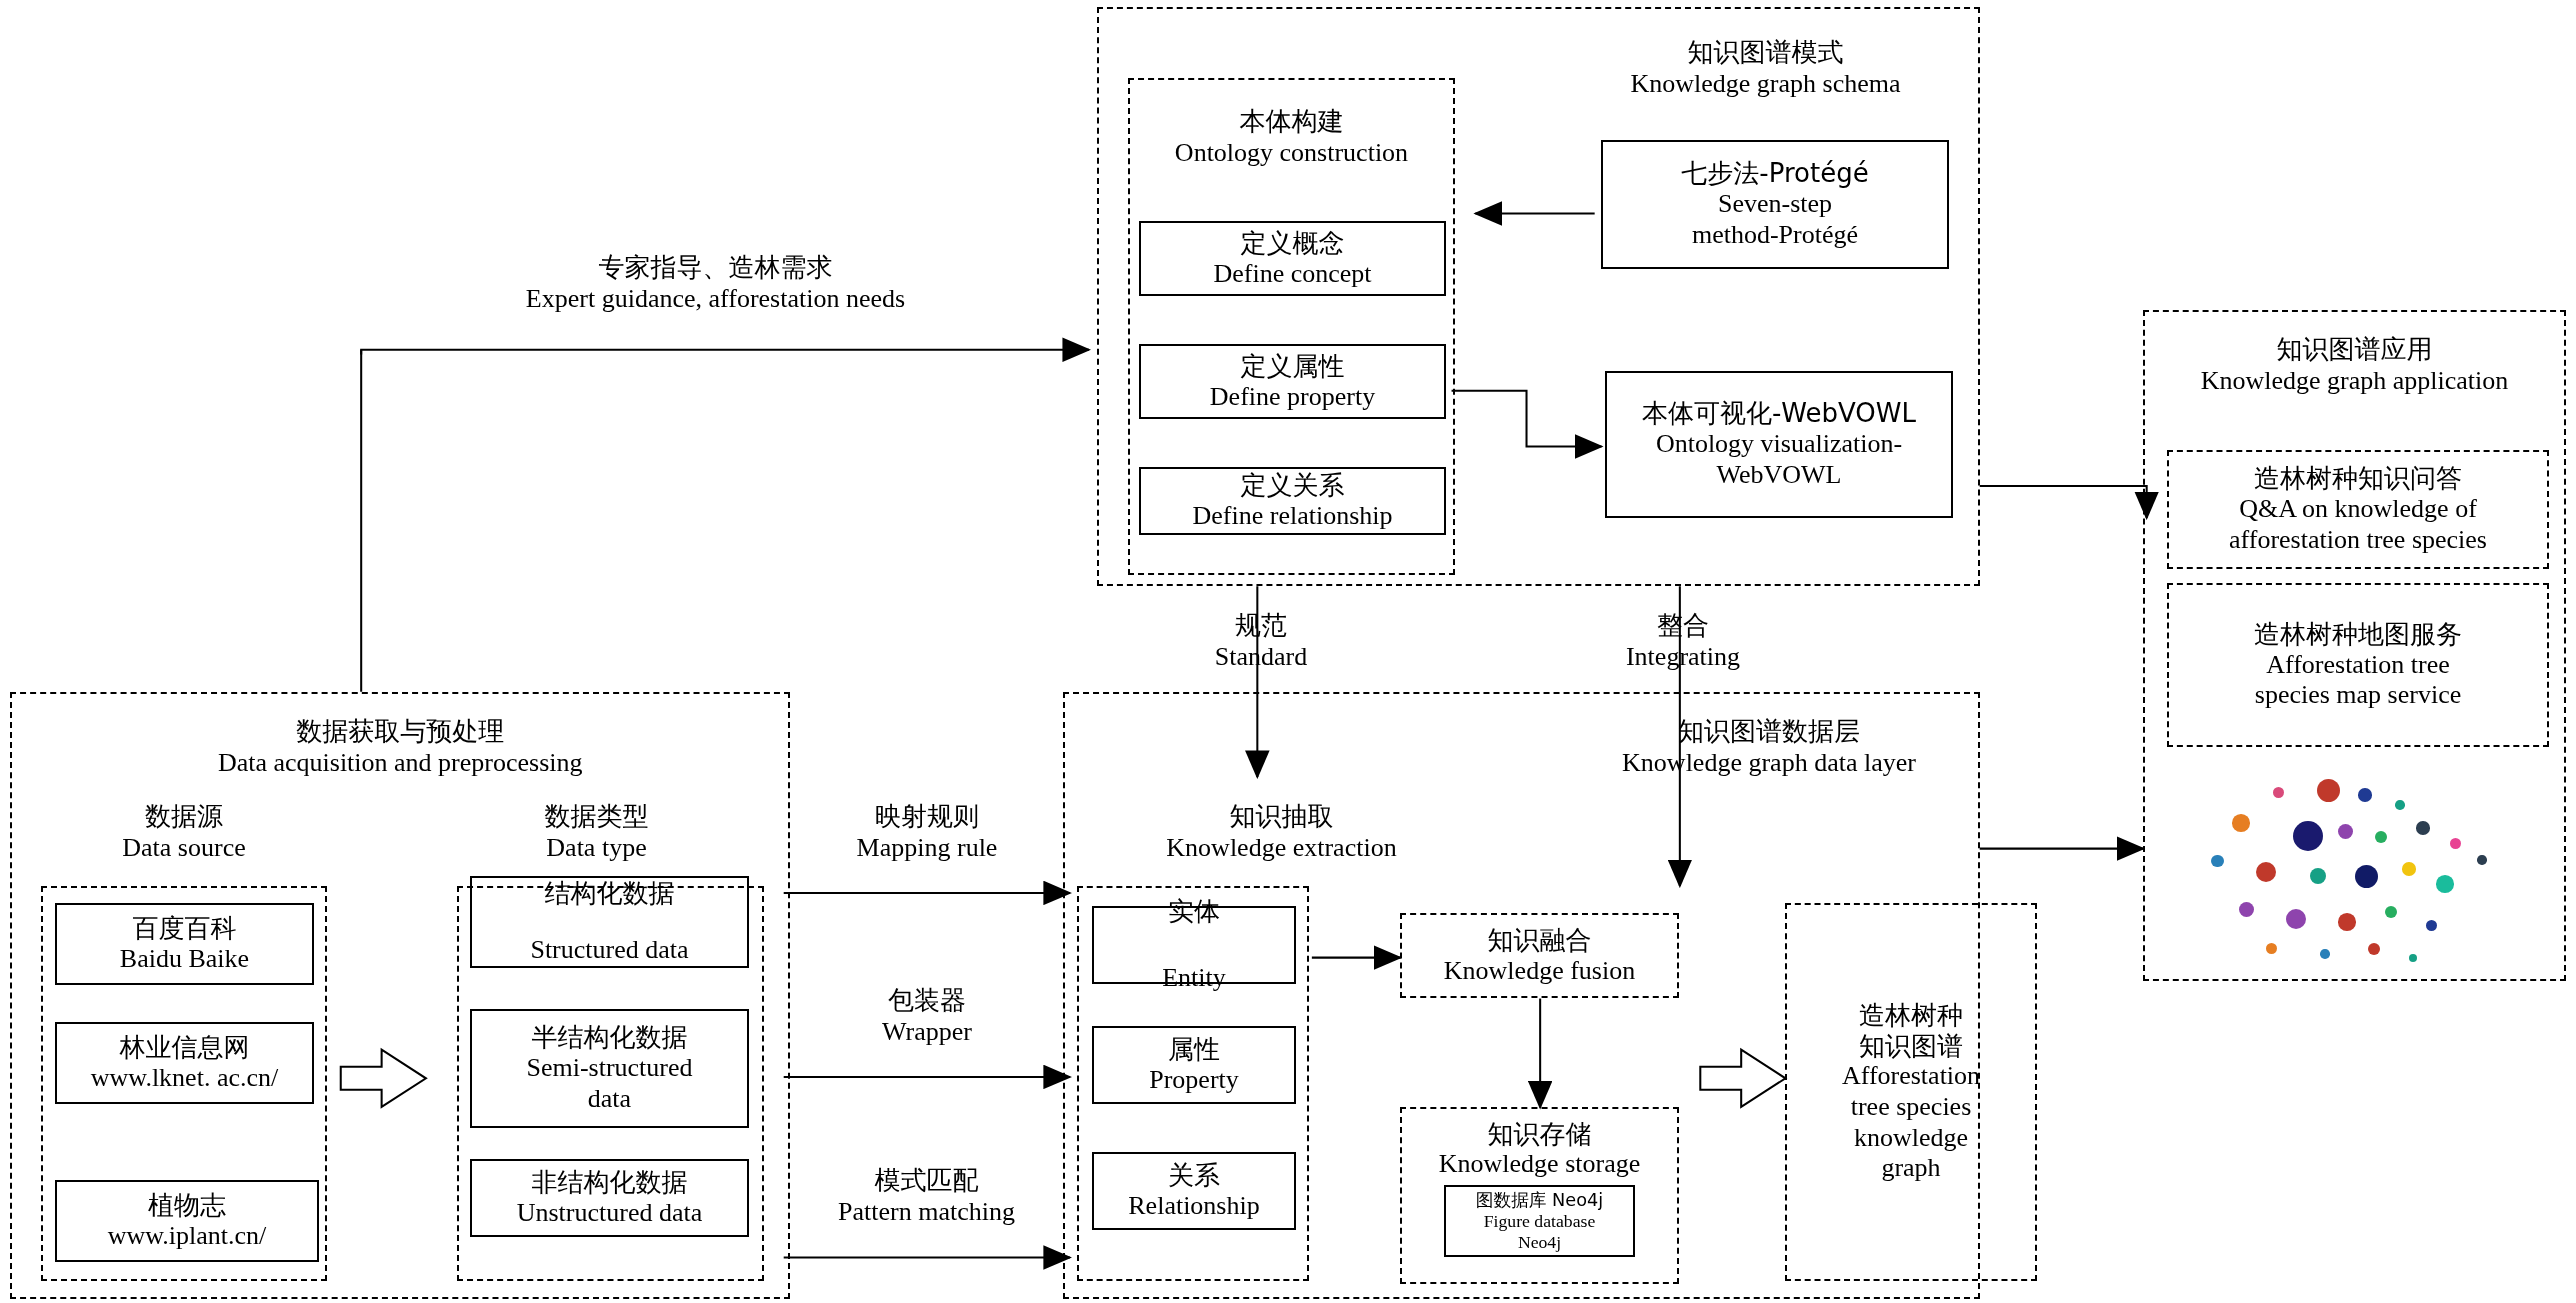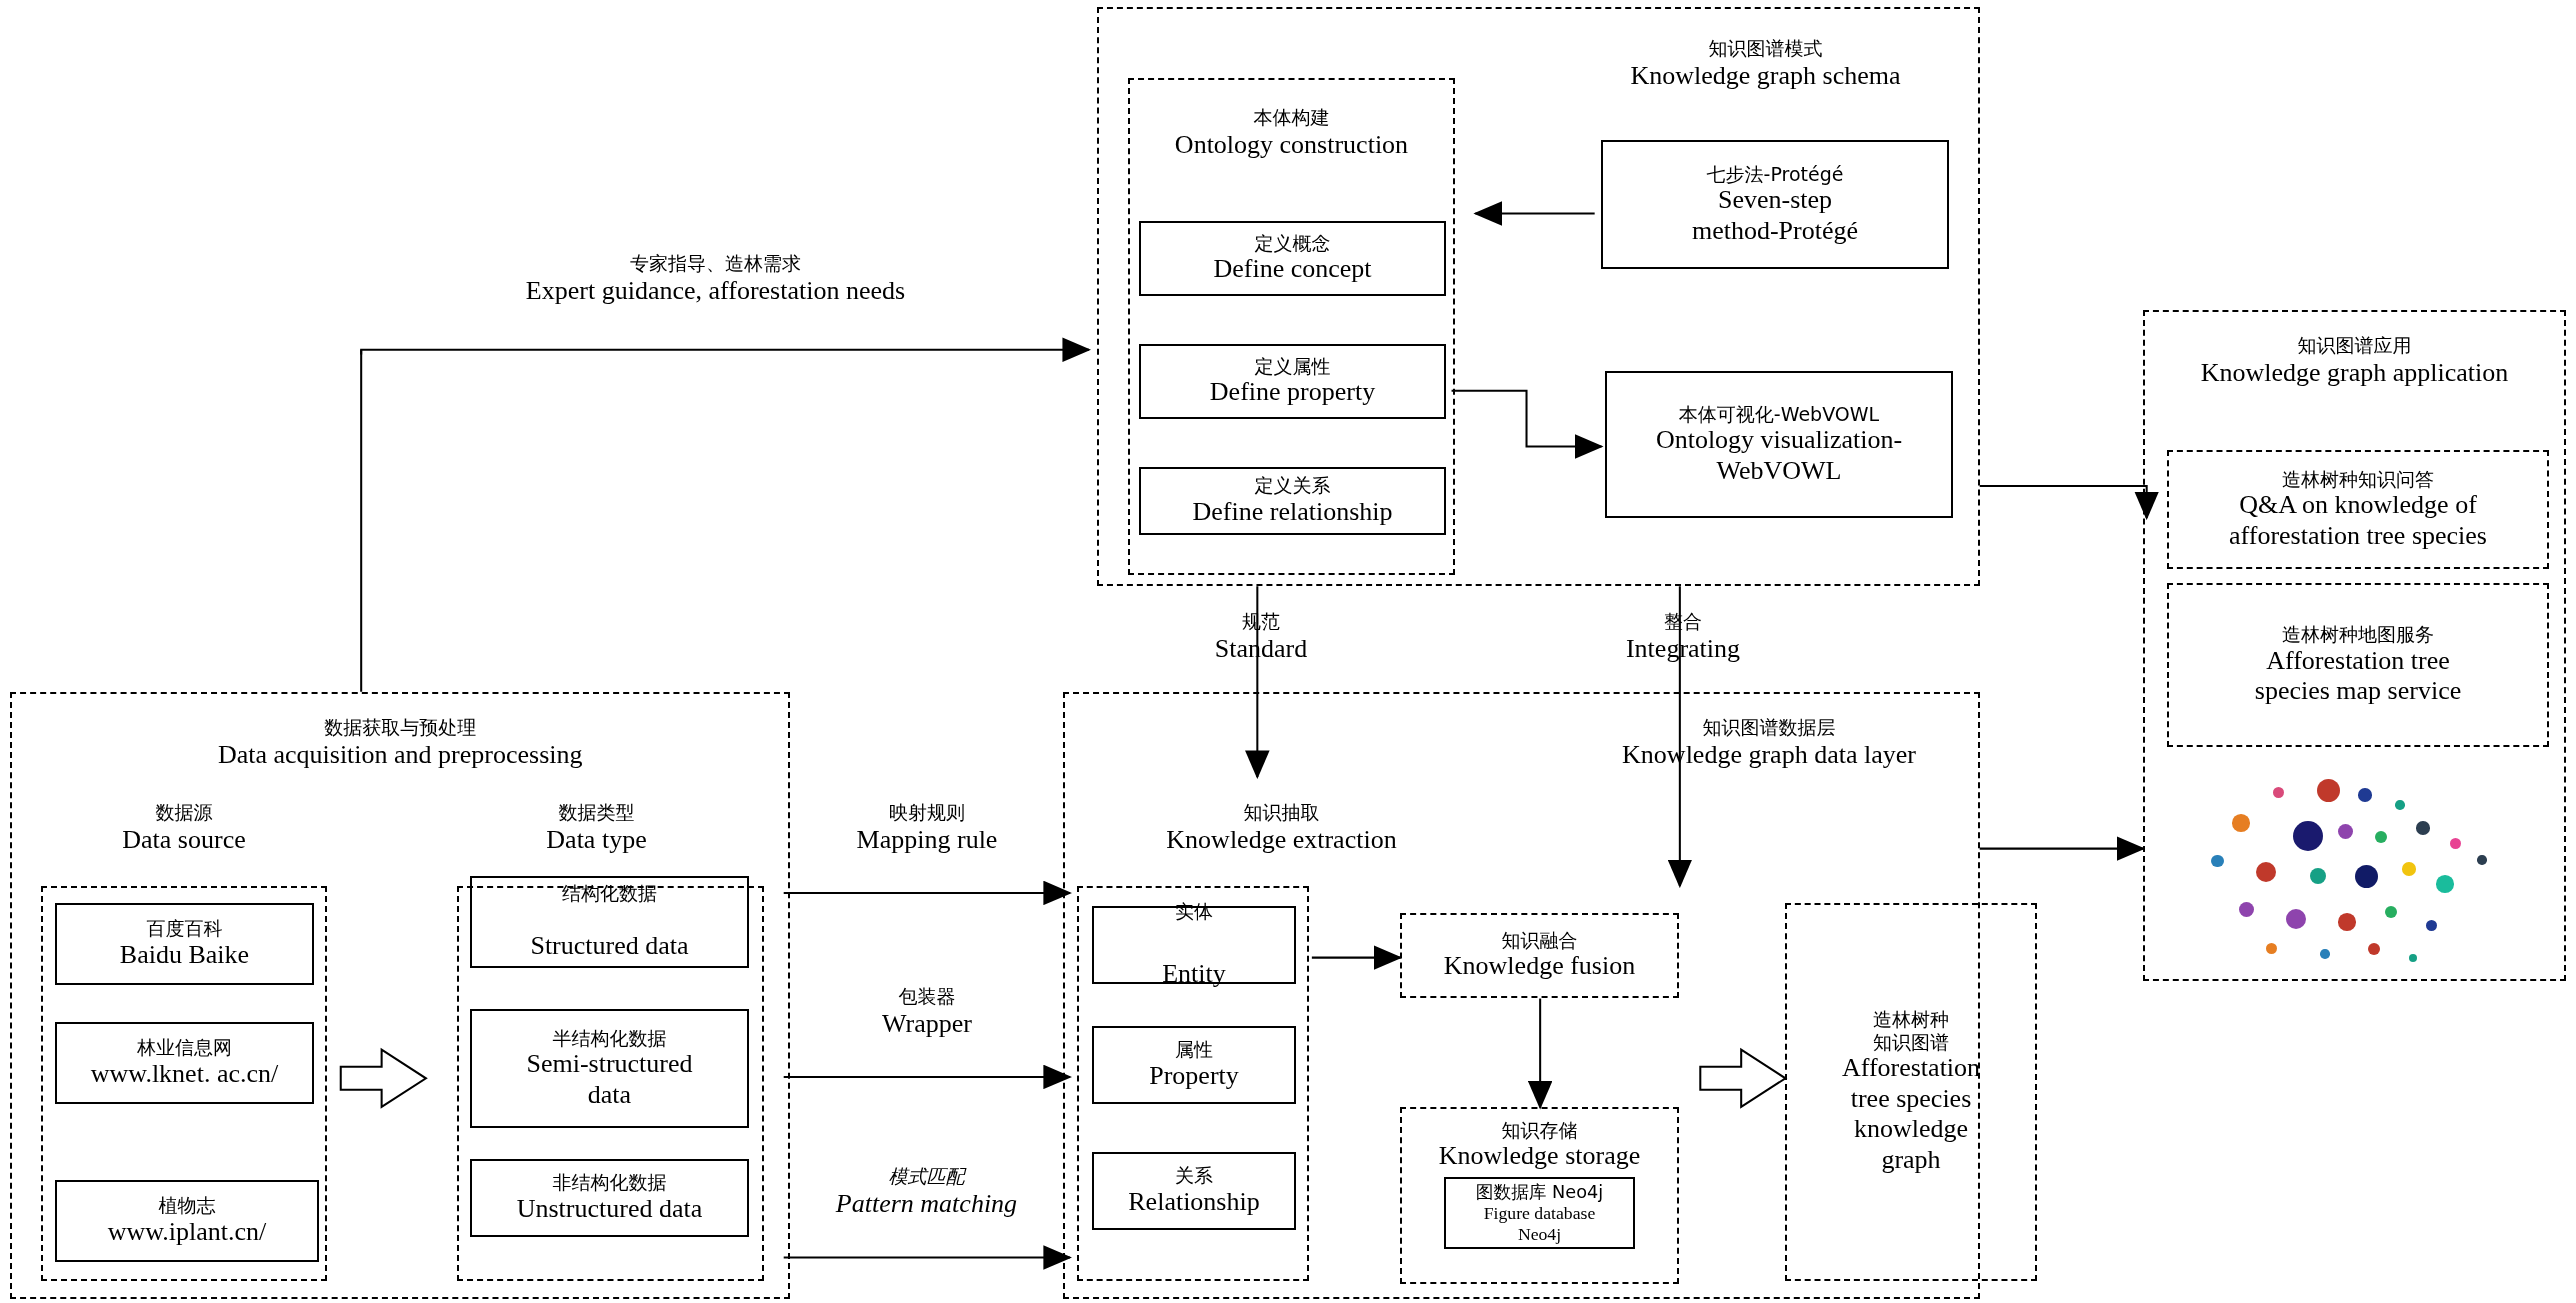--- a/index.html
+++ b/index.html
@@ -11,21 +11,21 @@
     overflow:hidden;
   }
   #canvas{position:absolute;left:0;top:0;width:2576px;height:1304px;}
   .box{position:absolute;box-sizing:border-box;display:flex;flex-direction:column;align-items:center;justify-content:center;text-align:center;line-height:1.18;}
   .dashed{border:2px dashed #000;}
   .solid{border:2px solid #000;}
   .lbl{position:absolute;text-align:center;line-height:1.2;}
   .cn{font-family:"DejaVu Sans", sans-serif;}
   .en{font-family:"Liberation Serif", serif;}
   svg.lines{position:absolute;left:0;top:0;width:2576px;height:1304px;pointer-events:none;}
-  .title-cn{font-size:19px;}
+  .title-cn{font-size:26px;}
   .title-en{font-size:26px;}
   .t26{font-size:17.7px;}
   .graphviz{position:absolute;}
   .node{position:absolute;border-radius:50%;}
 </style>
 </head>
 <body>
 
 <div id="canvas">
 
@@ -261,19 +261,19 @@
   <div class="lbl" style="left:811px;top:801px;width:232px;">
     <div class="cn title-cn">映射规则</div>
     <div class="en title-en">Mapping rule</div>
   </div>
 
   <div class="lbl" style="left:811px;top:985px;width:232px;">
     <div class="cn title-cn">包装器</div>
     <div class="en title-en">Wrapper</div>
   </div>
 
-  <div class="lbl" style="left:804px;top:1165px;width:245px;font-style:italic;">
+  <div class="lbl" style="left:804px;top:1165px;width:245px;">
     <div class="cn title-cn">模式匹配</div>
     <div class="en title-en">Pattern matching</div>
   </div>
 
 </div>
 
 
 </body></html>

